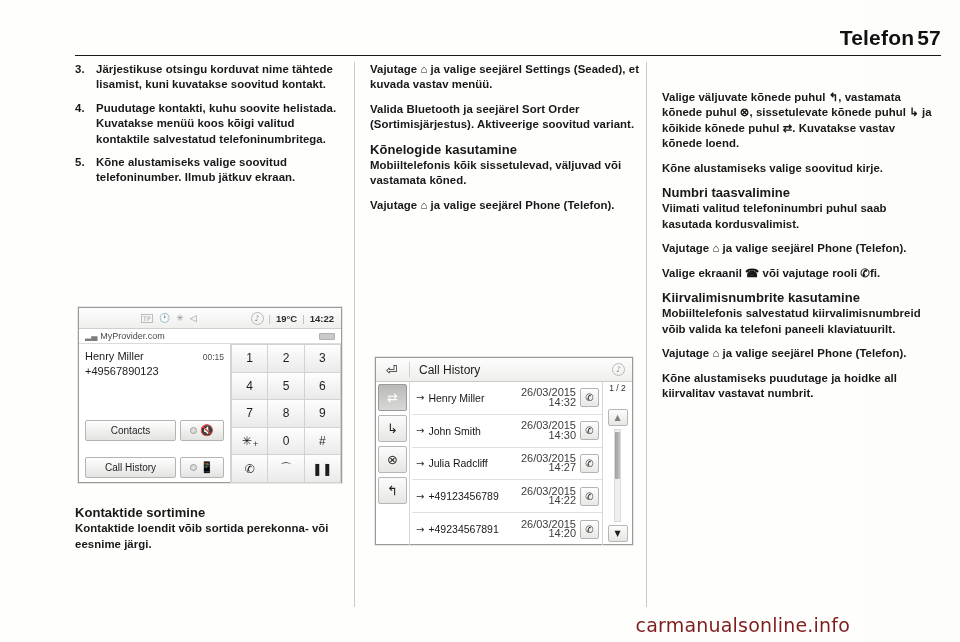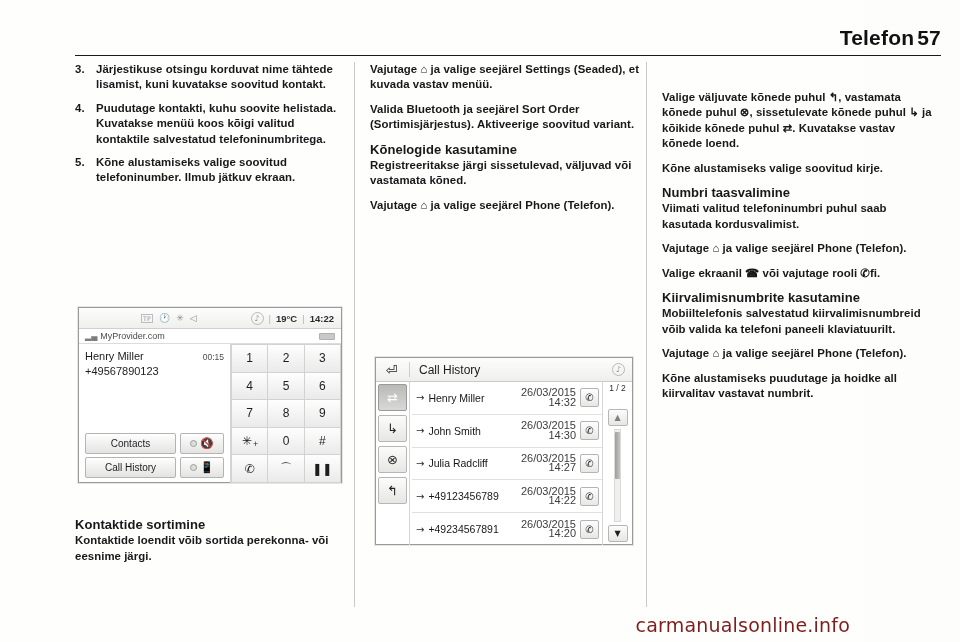--- a/index.html
+++ b/index.html
@@ -63,21 +63,21 @@
   #col3 { left: 662px; margin-top: 28px; }
 
   .col p { margin-bottom: 9px; }
   .col h3 {
     font-size: 13px;
     line-height: 15.4px;
     font-weight: bold;
     margin-bottom: 1px;
     margin-top: 6px;
   }
-  .col h3.tight { margin-top: 12px; }
+  .col h3.tight { margin-top: 0; }
 
   
   .numitem {
     position: relative;
     padding-left: 21px;
     margin-bottom: 8px;
   }
   .numitem .num {
     position: absolute;
     left: 0; top: 0;
@@ -159,21 +159,21 @@
   .phoneleft { width: 152px; border-right: 1px solid #d6d6d4; position: relative; padding: 5px 6px 0 6px; }
   .callername {
     font-size: 11px; color: #1c1c1c; line-height: 14px;
     display: flex; justify-content: space-between; align-items: baseline;
   }
   .callduration { font-size: 8.5px; color: #4e4e4e; }
   .callnumber { font-size: 11px; color: #1c1c1c; line-height: 15px; }
 
   .softkeys {
     position: absolute; left: 6px; right: 6px; bottom: 5px;
-    display: flex; flex-direction: column; gap: 3px;
+    display: flex; flex-direction: column; gap: 16px;
   }
   .skrow { display: flex; gap: 4px; }
   .btn {
     background: linear-gradient(#fefefe, #e3e3e1);
     border: 1px solid #b4b4b2;
     border-radius: 2px;
     display: flex; align-items: center; justify-content: center;
     font-size: 10px; color: #1f1f1f; height: 21px;
   }
   .btn.wide { flex: 1; }
@@ -410,21 +410,21 @@
 
   <div class="col" id="col1b" style="position:absolute;left:75px;top:505px;">
     <h3 class="tight">Kontaktide sortimine</h3>
     <p>Kontaktide loendit võib sortida perekonna- või eesnime järgi.</p>
   </div>
 
   <div class="col" id="col2">
     <p>Vajutage ⌂ ja valige seejärel Settings (Seaded), et kuvada vastav menüü.</p>
     <p>Valida Bluetooth ja seejärel Sort Order (Sortimisjärjestus). Aktiveerige soovitud variant.</p>
     <h3>Kõnelogide kasutamine</h3>
-    <p>Registreeritakse järgi sissetulevad, väljuvad või vastamata kõned.</p>
+    <p>Mobiiltelefonis kõik sissetulevad, väljuvad või vastamata kõned.</p>
     <p>Vajutage ⌂ ja valige seejärel Phone (Telefon).</p>
   </div>
 
   <div class="shot" id="shot2">
     <div class="chheader">
       <span class="back">⏎</span>
       <span class="vline"></span>
       <span class="title">Call History</span>
       <span class="noteicon">♪</span>
     </div>

